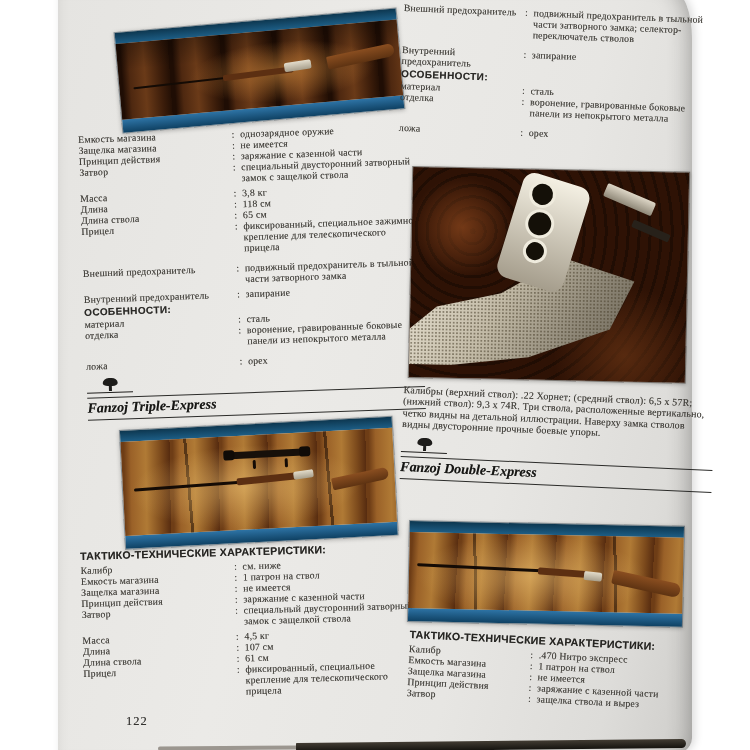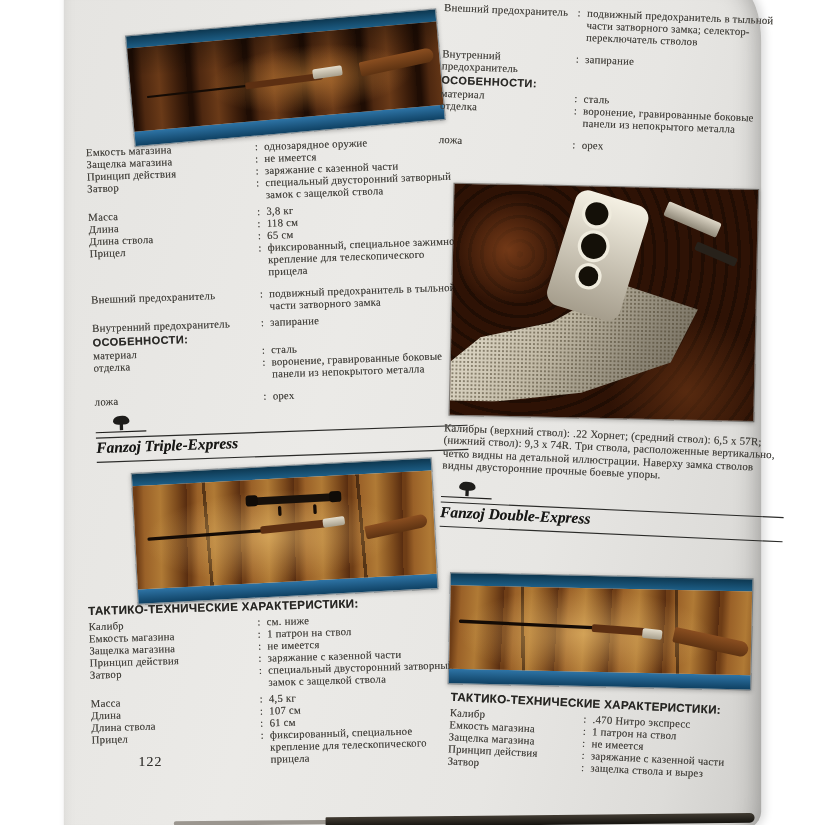--- a/index.html
+++ b/index.html
@@ -240,21 +240,21 @@
             <span class="val">61 см</span>
         </div>
         <div class="row">
           <span class="lab">Прицел</span>
             <span class="cl">:</span>
             <span class="val">фиксированный, специальное крепление для телескопического прицела</span>
         </div>
       </div>
     </div>
 
-    <div class="pagenum" style="left:68px;top:693px;">122</div>
+    <div class="pagenum" style="left:68px;top:722px;">122</div>
 
     <div class="block r2" style="left:346px;top:10px;width:302px;transform:rotate(2.3deg);">
       <div>
         <div class="row">
           <span class="lab">Внешний предохранитель</span>
             <span class="cl">:</span>
             <span class="val">подвижный предохранитель в тыльной части затворного замка; селектор-переключатель стволов</span>
         </div>
         <div class="row gap8">
           <span class="lab">Внутренний предохранитель</span>

